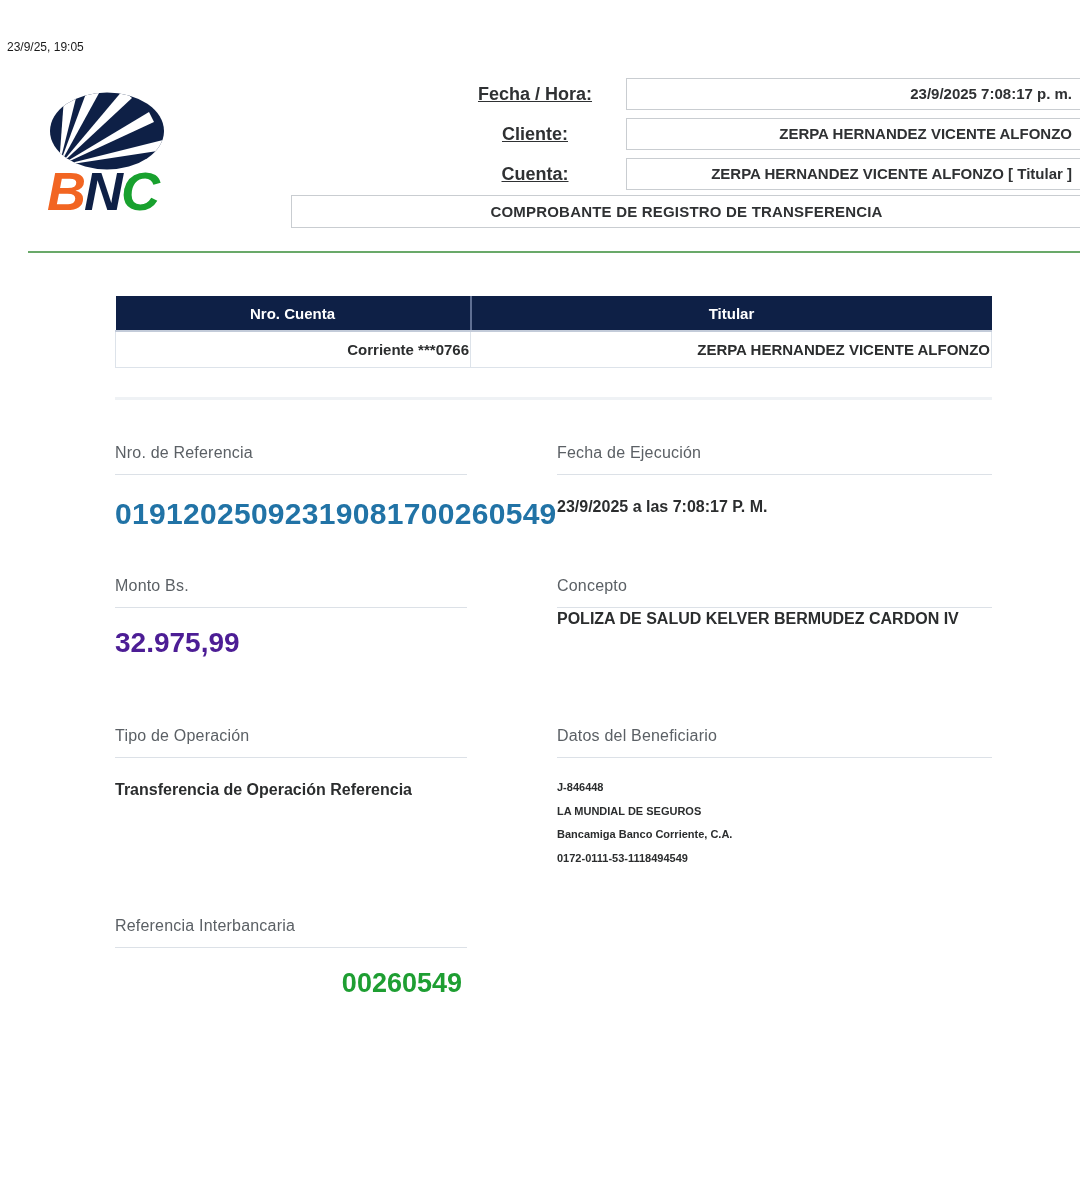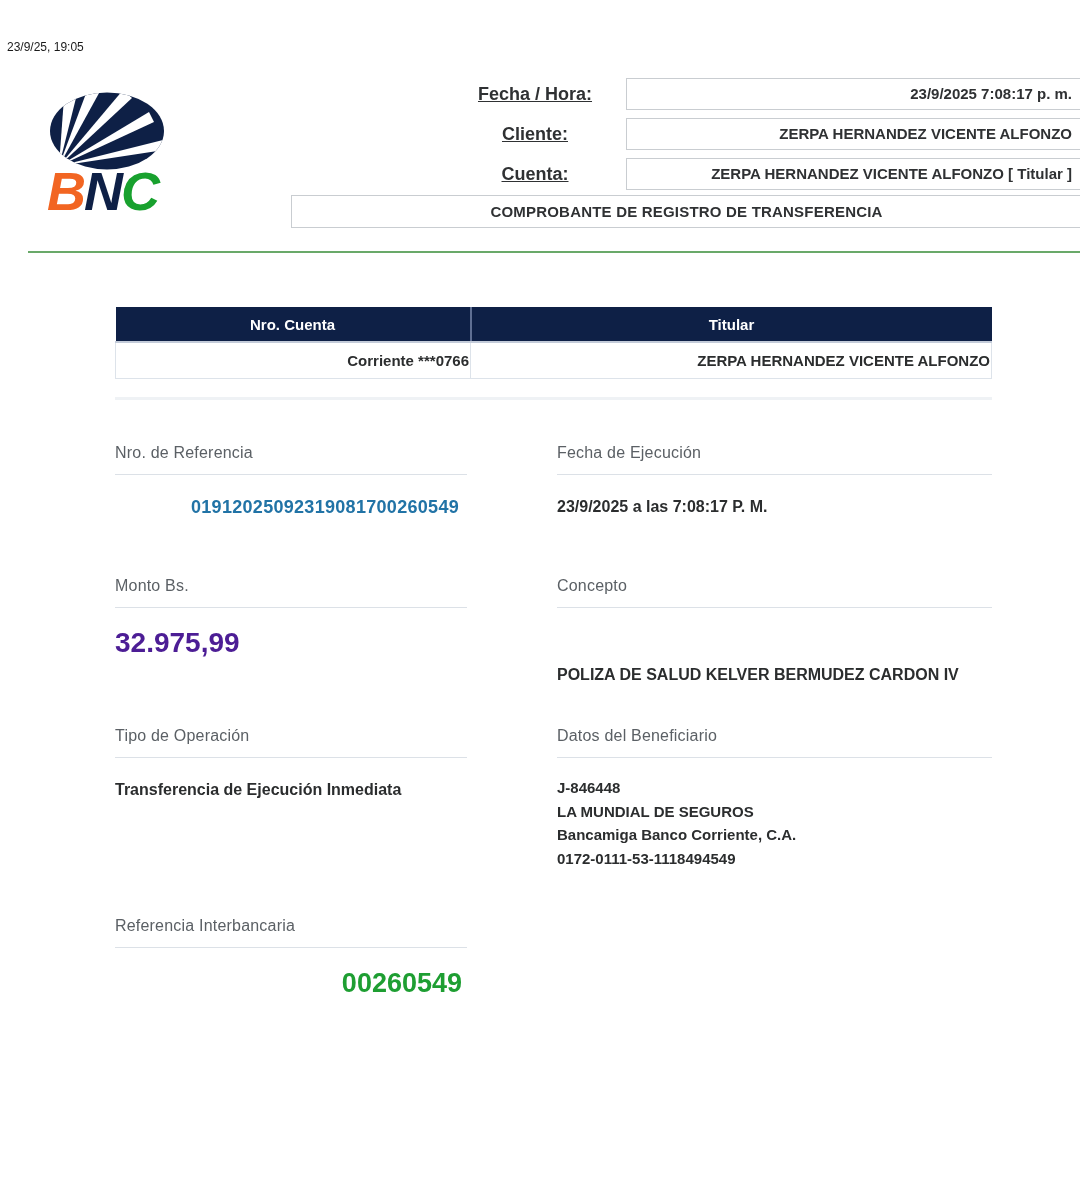--- a/index.html
+++ b/index.html
@@ -23,21 +23,21 @@
   .fields { position: absolute; left: 450px; top: 78px; right: -2px; }
   .field-row { display: flex; align-items: center; margin-bottom: 8px; }
   .field-label { flex: 0 0 170px; text-align: center; padding-right: 6px; font-weight: bold; font-size: 18px; color: #2f3133; line-height: 30px; text-decoration: underline; }
   .field-box { flex: 1; height: 30px; line-height: 30px; border: 1px solid #c9cdd1; text-align: right; padding-right: 9px; font-weight: bold; font-size: 15px; color: #2f3133; white-space: nowrap; overflow: hidden; }
 
   .doc-title-box { position: absolute; left: 291px; right: -2px; top: 195px; height: 31px; line-height: 31px; border: 1px solid #c9cdd1; text-align: center; font-weight: bold; font-size: 15px; letter-spacing: 0.2px; color: #2f3133; }
 
   .green-line { position: absolute; left: 28px; right: 0; top: 251px; height: 2px; background: var(--green-line, #69a969); }
 
   
-  .acct-table { position: absolute; left: 115px; top: 296px; width: 877px; border-collapse: collapse; table-layout: fixed; margin-top: 11px; }
+  .acct-table { position: absolute; left: 115px; top: 296px; width: 877px; border-collapse: collapse; table-layout: fixed; }
   .acct-table th {
     background: var(--navy, #0e2046); color: #ffffff; font-weight: bold; font-size: 15px;
     height: 32px; text-align: center; border-bottom: 2px solid #c3cbd9;
   }
   .acct-table th:first-child { border-right: 2px solid #5f6f93; }
   .acct-table td {
     background: #fff; font-weight: bold; font-size: 15px; color: #2b2d2e;
     height: 33px; text-align: right; border: 1px solid #dde3ea;
   }
   .col1 { width: 352px; }
@@ -45,28 +45,28 @@
   .section-divider { position: absolute; left: 115px; top: 397px; width: 877px; height: 3px; background: #eff2f5; }
 
   
   .dlabel { position: absolute; font-size: 16px; color: #5b6065; letter-spacing: 0.2px; padding-bottom: 12px; border-bottom: 1px solid #dce1e7; }
   .dlabel.left  { left: 115px; width: 352px; }
   .dlabel.right { left: 557px; width: 435px; }
 
   .val-bold { position: absolute; font-weight: bold; font-size: 16px; color: #2b2d2e; }
 
   .ref-number { position: absolute; left: 115px; top: 497px; width: 420px; text-align: center;
-    font-weight: bold; font-size: 18px; color: var(--blue, #2173a6); letter-spacing: 0.3px; }
+    font-weight: bold; font-size: 30px; color: var(--blue, #2173a6); letter-spacing: 0.3px; }
   .amount { position: absolute; left: 115px; top: 627px; width: 347px; text-align: left;
     font-weight: bold; font-size: 28px; color: #4c1d95; }
-  .concept { position: absolute; left: 557px; top: 662px; width: 412px;
+  .concept { position: absolute; left: 557px; top: 606px; width: 412px;
     font-weight: bold; font-size: 16px; color: #2b2d2e; line-height: 26px; }
   .op-type { left: 115px; top: 781px; }
   .exec-date { left: 557px; top: 498px; }
-  .beneficiary { position: absolute; left: 557px; top: 776px; font-weight: bold; font-size: 15px; color: #2b2d2e; line-height: 23.5px; }
+  .beneficiary { position: absolute; left: 557px; top: 776px; font-weight: bold; font-size: 11px; color: #2b2d2e; line-height: 23.5px; }
   .interbank-ref { position: absolute; left: 115px; top: 968px; width: 347px; text-align: right;
     font-weight: bold; font-size: 27px; color: var(--green, #1e9e32); }
 </style>
 </head>
 <body>
 
 <div class="page">
 
   <div class="print-time">23/9/25, 19:05</div>
 
@@ -131,21 +131,21 @@
   <div class="ref-number">01912025092319081700260549</div>
   <div class="val-bold exec-date">23/9/2025 a las 7:08:17 P. M.</div>
 
   <div class="dlabel left" style="top:577px">Monto Bs.</div>
   <div class="dlabel right" style="top:577px">Concepto</div>
   <div class="amount">32.975,99</div>
   <div class="concept">POLIZA DE SALUD KELVER BERMUDEZ CARDON IV</div>
 
   <div class="dlabel left" style="top:727px">Tipo de Operación</div>
   <div class="dlabel right" style="top:727px">Datos del Beneficiario</div>
-  <div class="val-bold op-type">Transferencia de Ejecución Inmediata</div>
+  <div class="val-bold op-type">Transferencia de Operación Referencia</div>
   <div class="beneficiary">
     <div>J-846448</div>
     <div>LA MUNDIAL DE SEGUROS</div>
     <div>Bancamiga Banco Corriente, C.A.</div>
     <div>0172-0111-53-1118494549</div>
   </div>
 
   <div class="dlabel left" style="top:917px">Referencia Interbancaria</div>
   <div class="interbank-ref">00260549</div>
 

